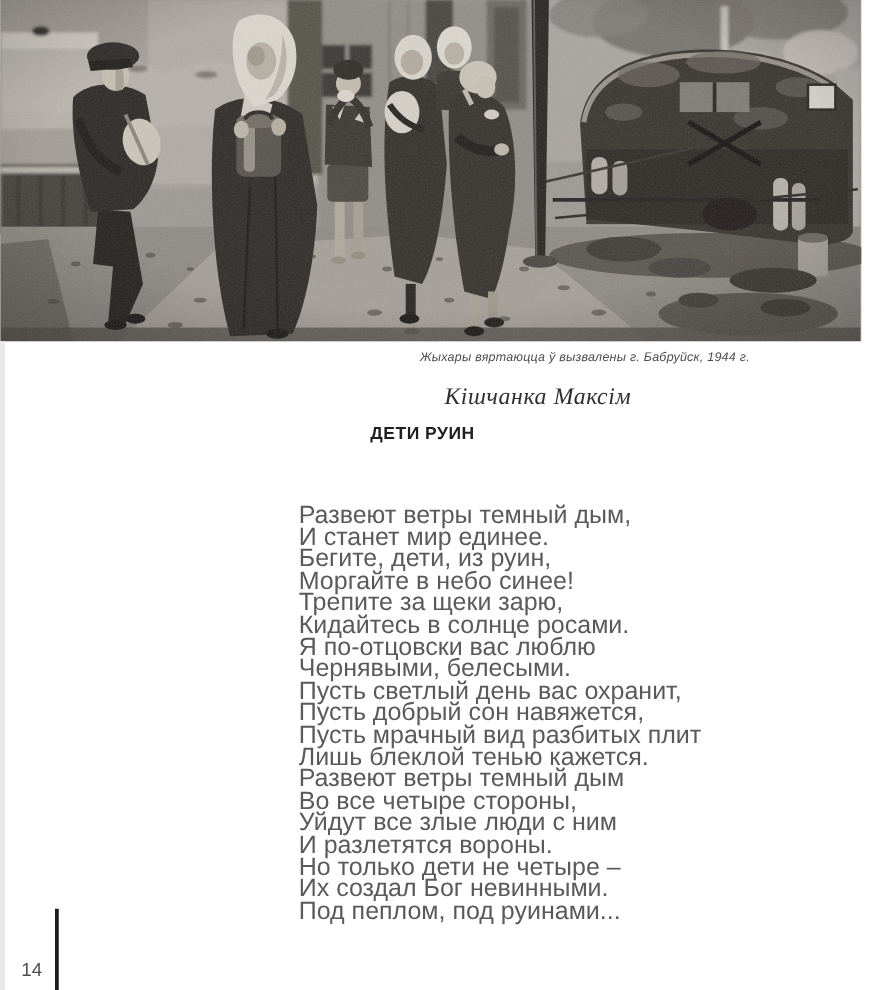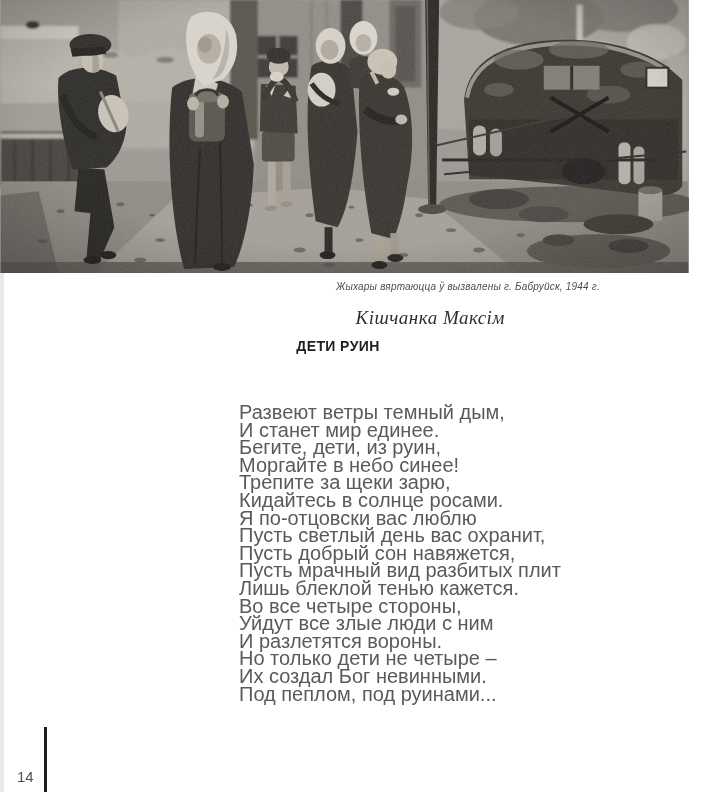--- a/index.html
+++ b/index.html
@@ -278,24 +278,26 @@
   <div class="poem-title">ДЕТИ РУИН</div>
 
   <div class="poem">
       <div class="line">Развеют ветры темный дым,</div>
       <div class="line">И станет мир единее.</div>
       <div class="line">Бегите, дети, из руин,</div>
       <div class="line">Моргайте в небо синее!</div>
       <div class="line">Трепите за щеки зарю,</div>
       <div class="line">Кидайтесь в солнце росами.</div>
       <div class="line">Я по-отцовски вас люблю</div>
+      <div class="line">Чернявыми, белесыми.</div>
       <div class="line">Пусть светлый день вас охранит,</div>
       <div class="line">Пусть добрый сон навяжется,</div>
       <div class="line">Пусть мрачный вид разбитых плит</div>
       <div class="line">Лишь блеклой тенью кажется.</div>
+      <div class="line">Развеют ветры темный дым</div>
       <div class="line">Во все четыре стороны,</div>
       <div class="line">Уйдут все злые люди с ним</div>
       <div class="line">И разлетятся вороны.</div>
       <div class="line">Но только дети не четыре –</div>
       <div class="line">Их создал Бог невинными.</div>
       <div class="line">Под пеплом, под руинами...</div>
     </div>
 
   <div class="page-number">14</div>
   <div class="footer-bar"></div>

